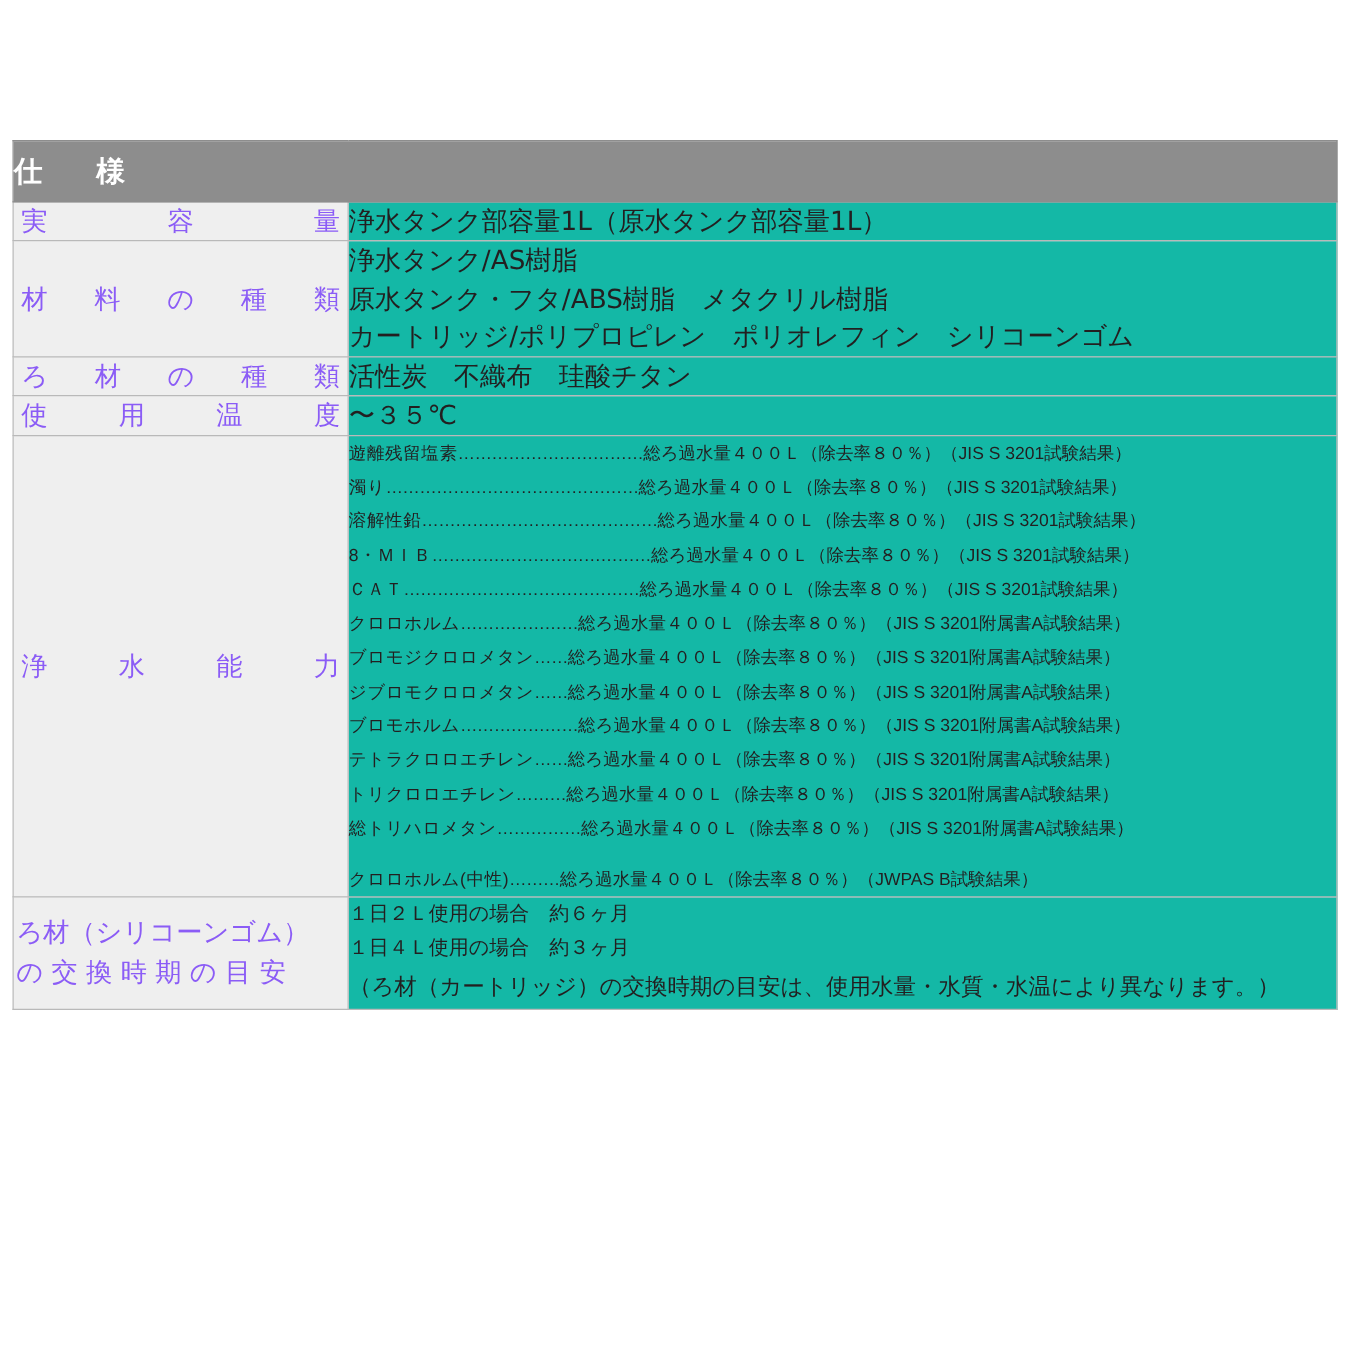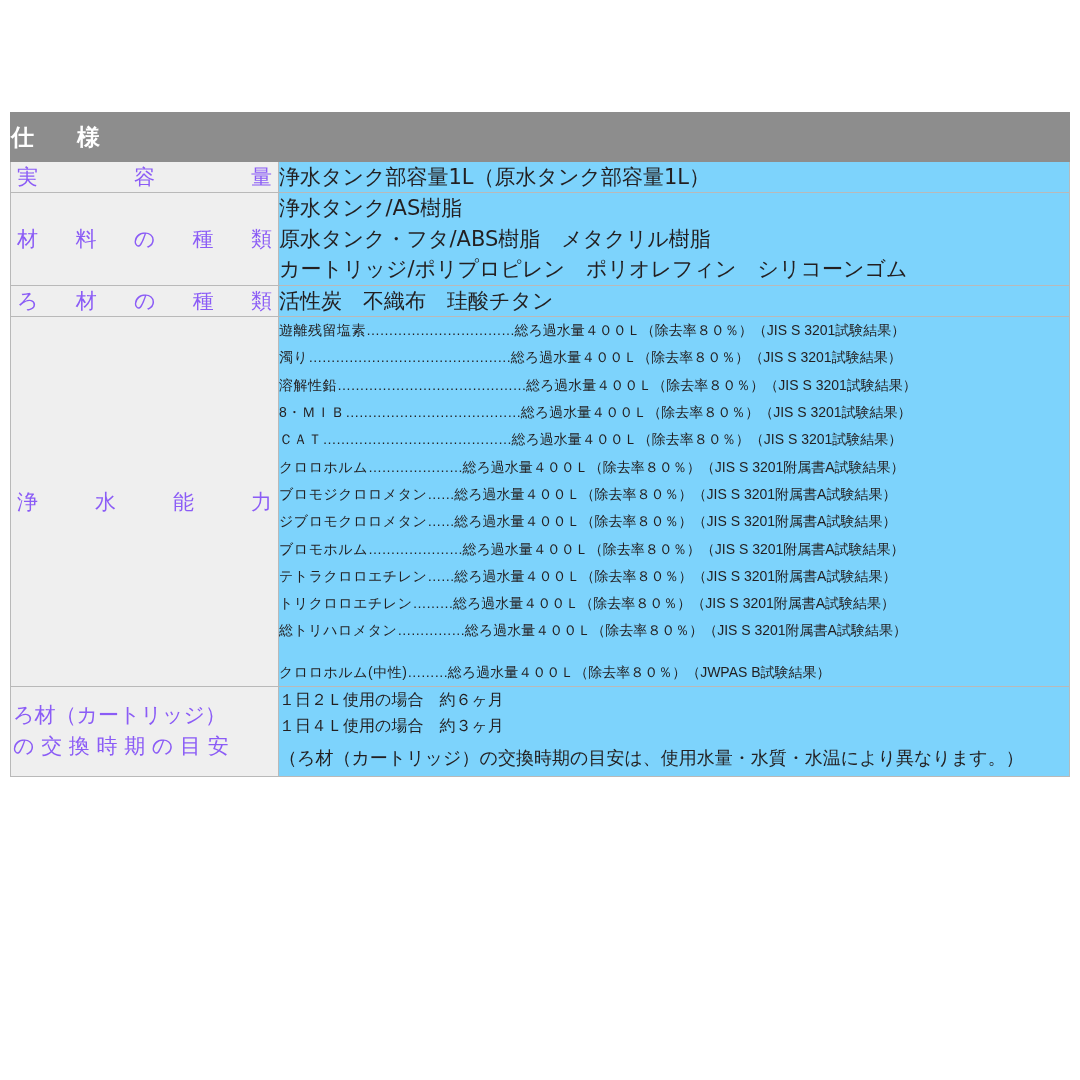--- a/index.html
+++ b/index.html
@@ -65,21 +65,21 @@
     text-align-last: justify;
     padding: 0 6px;
   }
   .lbl .plain {
     display: block;
     text-align: left;
     padding: 0 2px;
     line-height: 1.5;
   }
   .val {
-    background: #7dd3fc;
+    background: #14b8a6;
     font-size: 21px;
     padding: 10px 10px 10px 18px;
     font-family: "DejaVu Sans", sans-serif;
     line-height: 1.45;
   }
   .val .line {
     display: block;
     white-space: nowrap;
   }
   
@@ -140,20 +140,28 @@
       <tr>
         <td class="lbl">
           <span class="spread">ろ　材　の　種　類</span>
         </td>
         <td class="val">
           <span class="line">活性炭　不織布　珪酸チタン</span>
         </td>
       </tr>
 
 
+      <tr>
+        <td class="lbl">
+          <span class="spread">使　用　温　度</span>
+        </td>
+        <td class="val">
+          <span class="line">〜３５℃</span>
+        </td>
+      </tr>
 
       <tr>
         <td class="lbl">
           <span class="spread">浄　水　能　力</span>
         </td>
         <td class="val perf">
           <span class="prow"><span class="nm">遊離残留塩素</span><span class="dots">……………………………</span><span class="rs">総ろ過水量４００Ｌ（除去率８０％）（JIS S 3201試験結果）</span></span>
           <span class="prow"><span class="nm">濁り</span><span class="dots">………………………………………</span><span class="rs">総ろ過水量４００Ｌ（除去率８０％）（JIS S 3201試験結果）</span></span>
           <span class="prow"><span class="nm">溶解性鉛</span><span class="dots">……………………………………</span><span class="rs">総ろ過水量４００Ｌ（除去率８０％）（JIS S 3201試験結果）</span></span>
           <span class="prow"><span class="nm">8・ＭＩＢ</span><span class="dots">…………………………………</span><span class="rs">総ろ過水量４００Ｌ（除去率８０％）（JIS S 3201試験結果）</span></span>
@@ -165,21 +173,21 @@
           <span class="prow"><span class="nm">テトラクロロエチレン</span><span class="dots">……</span><span class="rs">総ろ過水量４００Ｌ（除去率８０％）（JIS S 3201附属書A試験結果）</span></span>
           <span class="prow"><span class="nm">トリクロロエチレン</span><span class="dots">………</span><span class="rs">総ろ過水量４００Ｌ（除去率８０％）（JIS S 3201附属書A試験結果）</span></span>
           <span class="prow"><span class="nm">総トリハロメタン</span><span class="dots">……………</span><span class="rs">総ろ過水量４００Ｌ（除去率８０％）（JIS S 3201附属書A試験結果）</span></span>
           <span class="gap"></span>
           <span class="prow"><span class="nm">クロロホルム(中性)</span><span class="dots">………</span><span class="rs">総ろ過水量４００Ｌ（除去率８０％）（JWPAS B試験結果）</span></span>
         </td>
       </tr>
 
       <tr>
         <td class="lbl">
-          <span class="plain">ろ材（カートリッジ）</span>
+          <span class="plain">ろ材（シリコーンゴム）</span>
           <span class="plain">の 交 換 時 期 の 目 安</span>
         </td>
         <td class="val exch">
           <span class="line">１日２Ｌ使用の場合　約６ヶ月</span>
           <span class="line">１日４Ｌ使用の場合　約３ヶ月</span>
           <span class="note">（ろ材（カートリッジ）の交換時期の目安は、使用水量・水質・水温により異なります。）</span>
         </td>
       </tr>
     </tbody>
   </table>

